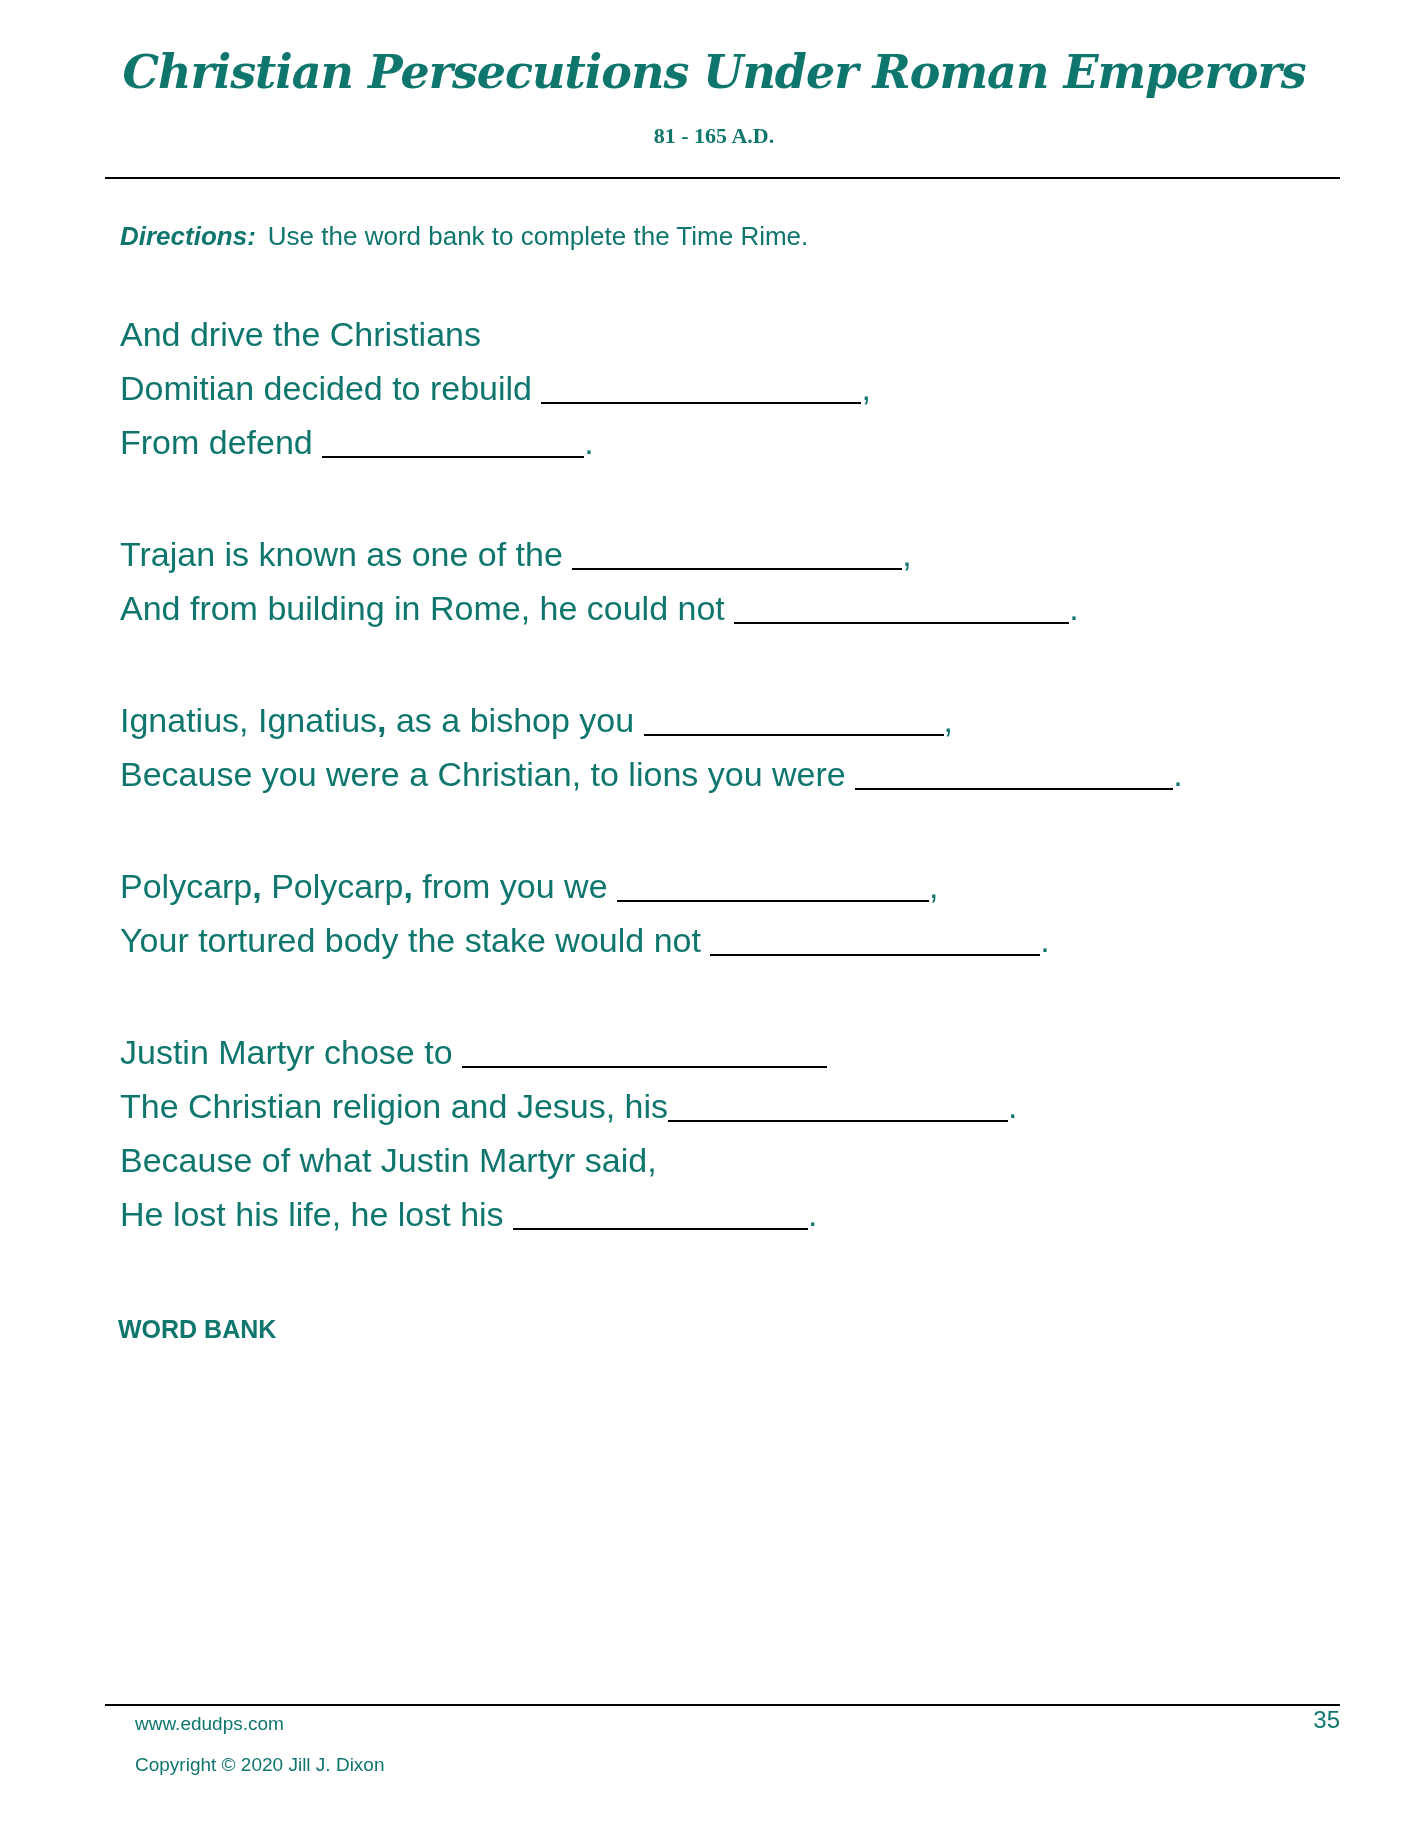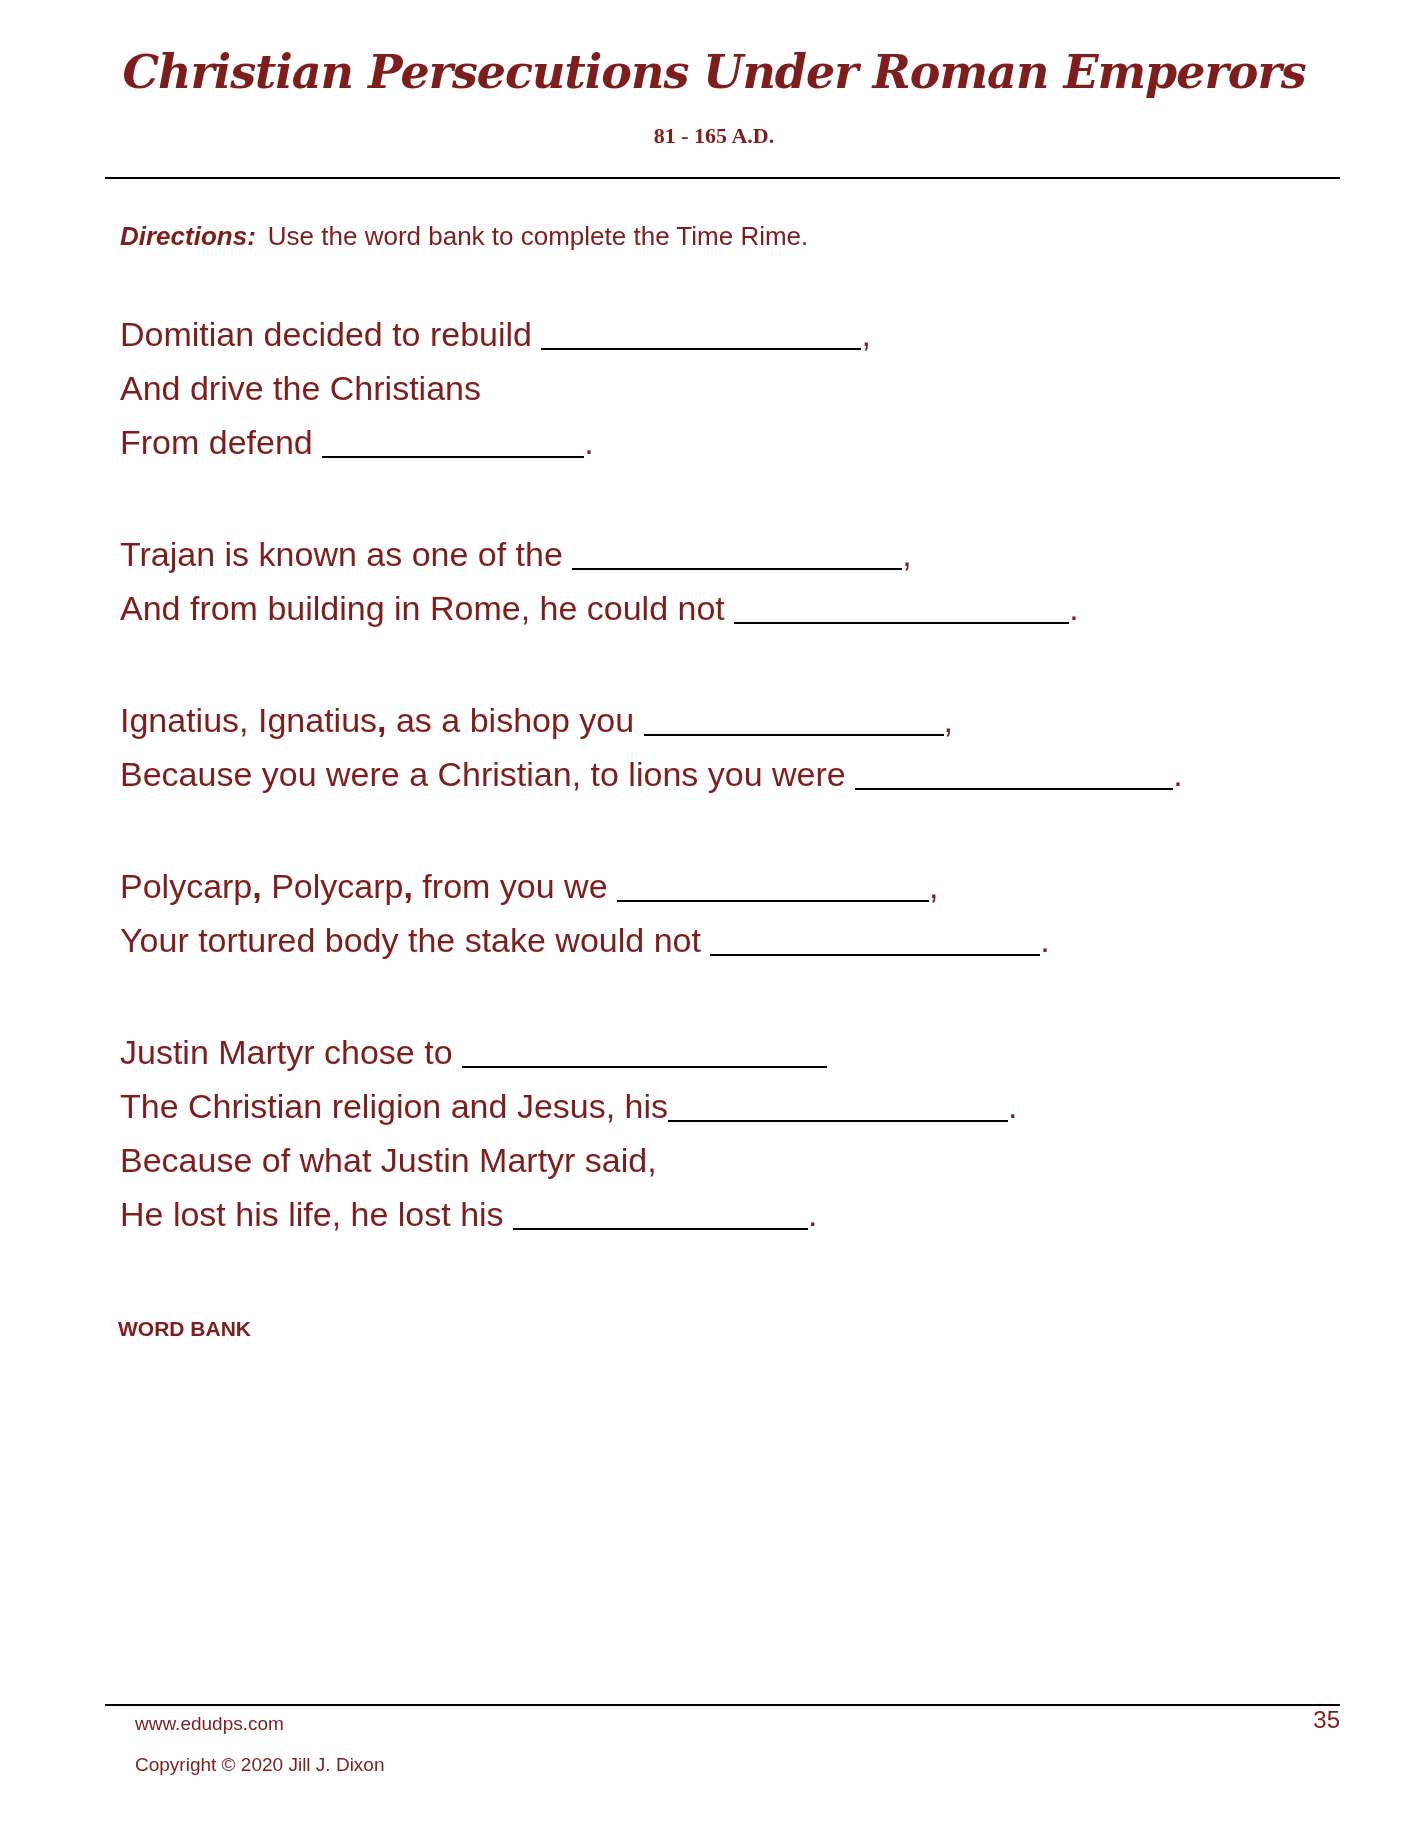--- a/index.html
+++ b/index.html
@@ -1,21 +1,21 @@
 <!DOCTYPE html>
 <html><head>
 <meta charset="utf-8">
 <style>
   html,body { margin:0; padding:0; background:#888; }
   .page {
     position:relative;
     width:1428px; height:1848px;
     margin:0 auto;
     background:#ffffff;
-    color:#7f1d1d;
+    color:#0f766e;
     font-family:"Liberation Sans", sans-serif;
     overflow:hidden;
   }
   
   .hdr { text-align:center; padding-top:42px; }
   .title {
     margin:0;
     font-family:"DejaVu Serif", serif;
     font-style:italic;
     font-weight:700;
@@ -56,21 +56,21 @@
     display:inline-block;
     height:2px;
     background:#000;
     position:relative;
     top:4px;
   }
   
   .wordbank { margin-top:72px; }
   .wb-label {
     margin-left:118px;
-    font-size:21px;
+    font-size:25px;
     line-height:32px;
     font-weight:700;
   }
   .wb-box {
     box-sizing:border-box;
     margin:12px 0 0 105px;
     width:1000px;
     border:2px solid #000;
     padding:4px 0 8px 16px;
   }
@@ -114,22 +114,22 @@
   </div>
 
   <div class="rule"></div>
 
   <p class="directions">
     <span class="dir-label">Directions:</span><span>Use the word bank to complete the Time Rime.</span>
   </p>
 
   <div class="poem" id="poem">
       <div class="stanza">
+        <p class="poem-line"><span class="seg">And drive the Christians</span></p>
         <p class="poem-line"><span class="seg">Domitian decided to rebuild </span><span class="blank" style="width: 320px;"></span><span class="seg">,</span></p>
-        <p class="poem-line"><span class="seg">And drive the Christians</span></p>
         <p class="poem-line"><span class="seg">From defend </span><span class="blank" style="width: 262px;"></span><span class="seg">.</span></p>
       </div>
       <div class="stanza">
         <p class="poem-line"><span class="seg">Trajan is known as one of the </span><span class="blank" style="width: 330px;"></span><span class="seg">,</span></p>
         <p class="poem-line"><span class="seg">And from building in Rome, he could not </span><span class="blank" style="width: 335px;"></span><span class="seg">.</span></p>
       </div>
       <div class="stanza">
         <p class="poem-line"><span class="seg">Ignatius, Ignatius</span><span class="seg seg-bold">,</span><span class="seg"> as a bishop you </span><span class="blank" style="width: 300px;"></span><span class="seg">,</span></p>
         <p class="poem-line"><span class="seg">Because you were a Christian, to lions you were </span><span class="blank" style="width: 318px;"></span><span class="seg">.</span></p>
       </div>

